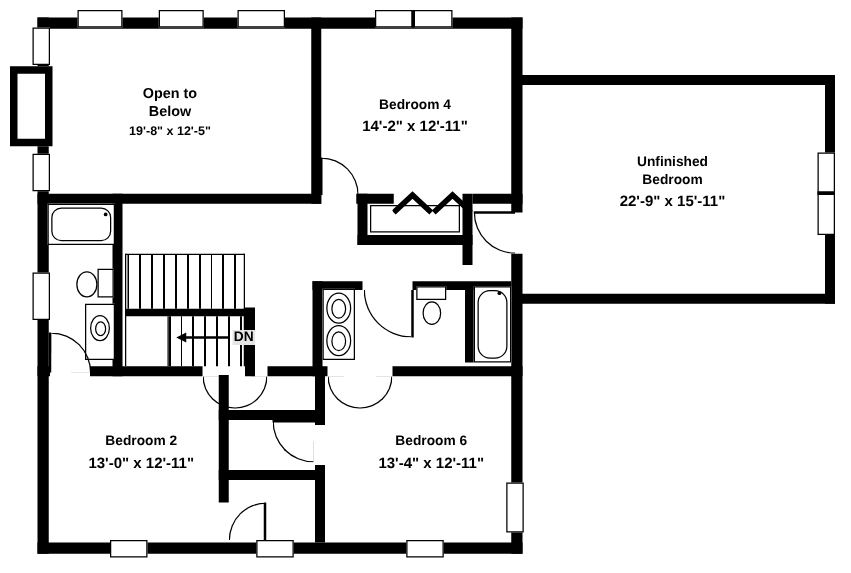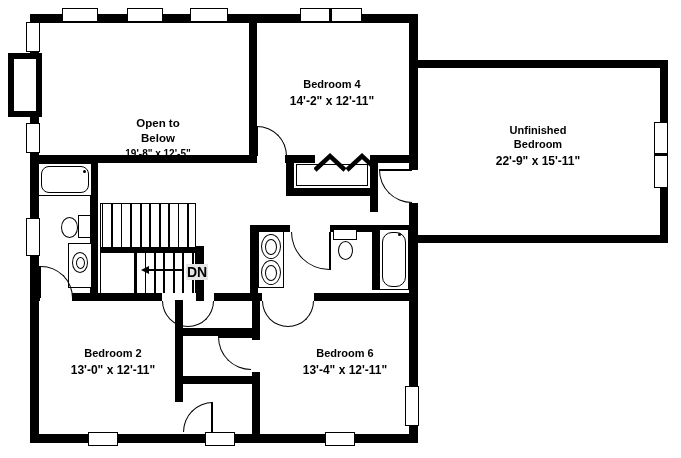--- a/index.html
+++ b/index.html
@@ -18,21 +18,21 @@
   .leaf{position:absolute;background:#000;z-index:2;}
   .fix{position:absolute;box-sizing:border-box;border:1.6px solid #000;background:#fff;}
   .oval{position:absolute;box-sizing:border-box;border:1.5px solid #000;border-radius:50%;background:#fff;}
   .treads{position:absolute;background-image:repeating-linear-gradient(90deg,#000 0px,#000 1.5px,transparent 1.5px,transparent 9.5px);}
   .lbl{position:absolute;text-align:center;color:#000;font-weight:bold;z-index:5;}
   .rname{white-space:pre-line;}
   .lbl-lg .rname{font-size:11px;line-height:1.25;text-align:center;}
   .lbl-lg .rdims{font-size:12px;margin-top:2px;}
   .lbl-sm .rname{font-size:11.5px;line-height:1.3;}
   .lbl-sm .rdims{font-size:10px;margin-top:2px;}
-  .dn{position:absolute;font-size:14px;font-weight:bold;background:#e5e5e5;padding:0 1px;z-index:6;}
+  .dn{position:absolute;font-size:11px;font-weight:bold;background:#e5e5e5;padding:0 1px;z-index:6;}
   .dot{position:absolute;width:3px;height:3px;background:#000;border-radius:50%;}
 </style>
 </head>
 <body>
 
 <div id="plan">
 
   <div class="wall" style="left:30px;top:14px;width:388px;height:9px;"></div>
   <div class="wall" style="left:30px;top:14px;width:9px;height:429px;"></div>
   <div class="wall" style="left:30px;top:434px;width:388px;height:9px;"></div>
@@ -130,21 +130,21 @@
   <div class="oval" style="left:261px;top:234px;width:20px;height:25px;"></div>
   <div class="oval" style="left:265px;top:239px;width:12px;height:16px;"></div>
   <div class="oval" style="left:261px;top:260px;width:20px;height:25px;"></div>
   <div class="oval" style="left:265px;top:265px;width:12px;height:16px;"></div>
   <div class="fix" style="left:333px;top:229px;width:24px;height:11px;"></div>
   <div class="oval" style="left:338px;top:241px;width:15px;height:19px;"></div>
   <div class="fix" style="left:379px;top:229px;width:30px;height:61px;"></div>
   <div class="fix" style="left:382px;top:232px;width:24px;height:55px;border-radius:10px;"></div>
   <div class="dot" style="left:398px;top:233px;"></div>
 
-  <div class="lbl lbl-sm" style="left:88px;top:68px;width:140px;margin-top:48px;">
+  <div class="lbl lbl-sm" style="left:66px;top:68px;width:140px;">
     <div class="rname">Open to
 Below</div>
     <div class="rdims">19'-8" x 12'-5"</div>
   </div>
   <div class="lbl lbl-lg" style="left:262px;top:78px;width:140px;">
     <div class="rname">Bedroom 4</div>
     <div class="rdims">14'-2" x 12'-11"</div>
   </div>
   <div class="lbl lbl-lg" style="left:458px;top:124px;width:160px;">
     <div class="rname">Unfinished

